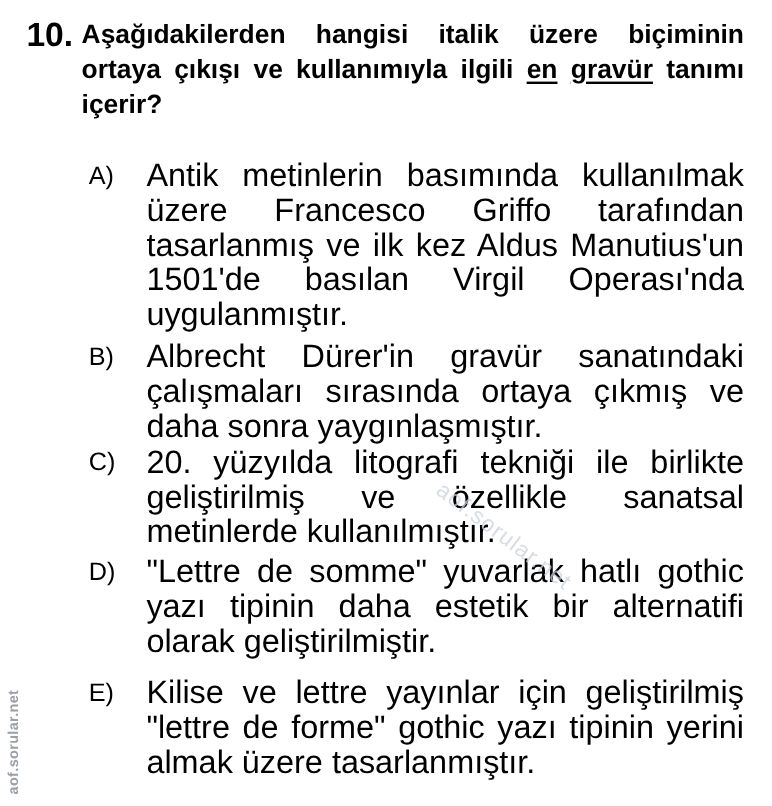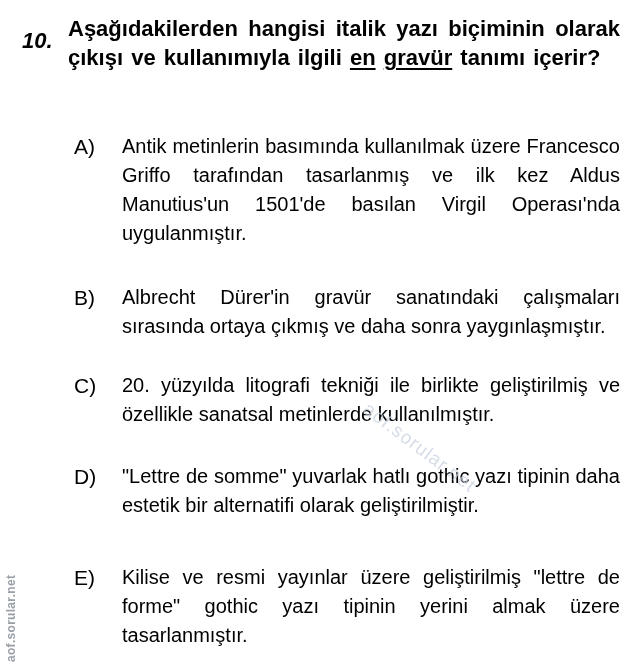--- a/index.html
+++ b/index.html
@@ -1,42 +1,42 @@
 <!DOCTYPE html>
 <html><head>
 <meta charset="utf-8">
 <style>
   html, body { margin: 0; padding: 0; background: #ffffff; }
   body { width: 643px; height: 672px; position: relative; overflow: hidden;
          font-family: "Liberation Sans", sans-serif; color: #000; }
   .question { position: absolute; left: 22px; top: 14px; width: 600px; }
-  .q-num { position: absolute; left: 0; top: 12px; font-weight: bold; font-size: 22px; line-height: 29px; font-style: italic; }
+  .q-num { position: absolute; left: 0; top: 0; font-weight: bold; font-size: 28px; line-height: 29px; }
   .q-text { position: absolute; left: 46px; top: 0; width: 552px; font-weight: bold; font-size: 22px;
             line-height: 29px; text-align: justify; text-align-last: left; word-spacing: 2px; }
   .q-text u { text-decoration: underline; text-decoration-thickness: 2px; text-underline-offset: 3px; }
   .option { position: absolute; left: 74px; width: 548px; }
   .opt-letter { position: absolute; left: 0; top: 0; font-size: 21px; line-height: 29px; }
-  .opt-text { position: absolute; left: 48px; top: 0; width: 498px; font-size: 20px; line-height: 29px;
+  .opt-text { position: absolute; left: 48px; top: 0; width: 498px; font-size: 27px; line-height: 29px;
               text-align: justify; text-align-last: left; }
   .opt-a { top: 132px; }
   .opt-b { top: 283px; }
   .opt-c { top: 371px; }
   .opt-d { top: 462px; }
   .opt-e { top: 563px; }
   .wm-side { position: absolute; left: 4px; top: 662px; transform-origin: left top; transform: rotate(-90deg);
              font-size: 12px; font-weight: bold; color: #9aa0a8; white-space: nowrap; letter-spacing: 0.3px; }
   .wm-diag { position: absolute; left: 372px; top: 398px; transform-origin: left top; transform: rotate(37deg);
              font-size: 19px; color: #c9d2e0; opacity: 0.75; white-space: nowrap; letter-spacing: 1px; }
 </style>
 </head>
 <body>
 
 <div class="question">
   <div class="q-num">10.</div>
-  <div class="q-text"><span>Aşağıdakilerden hangisi italik yazı biçiminin olarak çıkışı ve kullanımıyla ilgili </span><u>en</u><span> </span><u>gravür</u><span> tanımı içerir?</span></div>
+  <div class="q-text"><span>Aşağıdakilerden hangisi italik üzere biçiminin ortaya çıkışı ve kullanımıyla ilgili </span><u>en</u><span> </span><u>gravür</u><span> tanımı içerir?</span></div>
 </div>
 
 <div class="option opt-a">
   <div class="opt-letter">A)</div>
   <div class="opt-text">Antik metinlerin basımında kullanılmak üzere Francesco Griffo tarafından tasarlanmış ve ilk kez Aldus Manutius'un 1501'de basılan Virgil Operası'nda uygulanmıştır.</div>
 </div>
 
 <div class="option opt-b">
   <div class="opt-letter">B)</div>
   <div class="opt-text">Albrecht Dürer'in gravür sanatındaki çalışmaları sırasında ortaya çıkmış ve daha sonra yaygınlaşmıştır.</div>
@@ -47,17 +47,17 @@
   <div class="opt-text">20. yüzyılda litografi tekniği ile birlikte geliştirilmiş ve özellikle sanatsal metinlerde kullanılmıştır.</div>
 </div>
 
 <div class="option opt-d">
   <div class="opt-letter">D)</div>
   <div class="opt-text">"Lettre de somme" yuvarlak hatlı gothic yazı tipinin daha estetik bir alternatifi olarak geliştirilmiştir.</div>
 </div>
 
 <div class="option opt-e">
   <div class="opt-letter">E)</div>
-  <div class="opt-text">Kilise ve resmi yayınlar üzere geliştirilmiş "lettre de forme" gothic yazı tipinin yerini almak üzere tasarlanmıştır.</div>
+  <div class="opt-text">Kilise ve lettre yayınlar için geliştirilmiş "lettre de forme" gothic yazı tipinin yerini almak üzere tasarlanmıştır.</div>
 </div>
 
 <div class="wm-side">aof.sorular.net</div>
 <div class="wm-diag">aof.sorular.net</div>
 
 </body></html>

